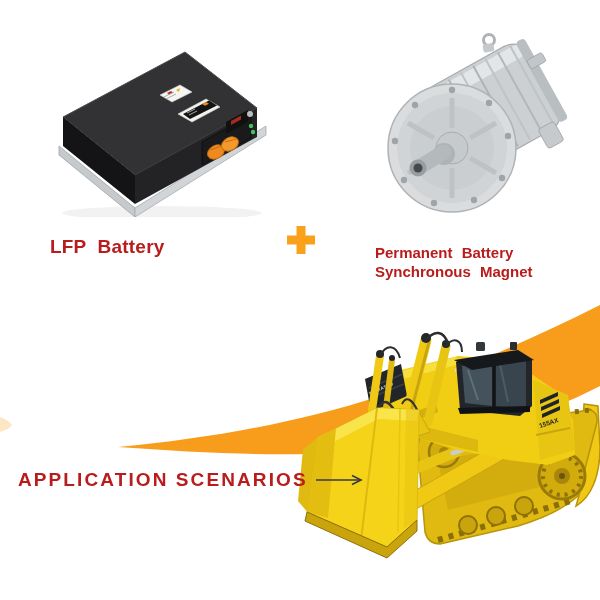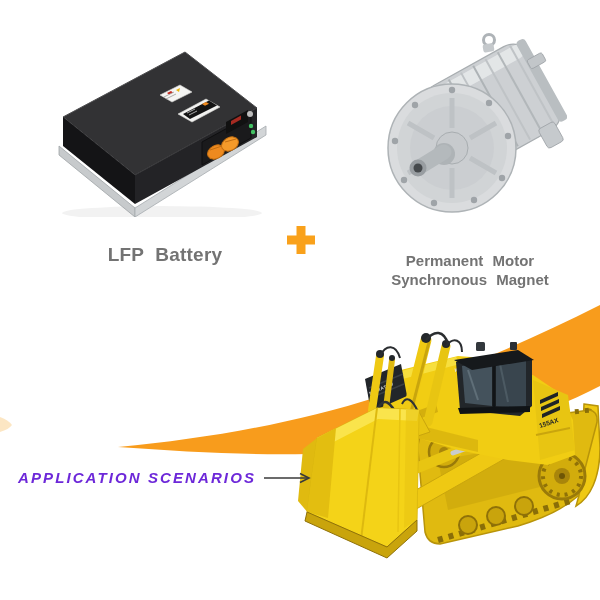--- a/index.html
+++ b/index.html
@@ -3,29 +3,29 @@
 <meta charset="utf-8">
 <style>
   html,body{margin:0;padding:0;background:#ffffff;}
   #stage{
     position:relative;width:600px;height:600px;overflow:hidden;background:#ffffff;
     font-family:"Liberation Sans", sans-serif;
   }
   .abs{position:absolute;}
   .fig{z-index:2;}
   .caption{
-    position:absolute;z-index:2;font-weight:700;color:#737373;text-align:center;margin-top:8px;
+    position:absolute;z-index:2;font-weight:700;color:#b91c1c;
   }
   .caption-battery{left:50px;top:236px;width:230px;font-size:19px;word-spacing:6px;letter-spacing:.2px;}
   .caption-motor{left:375px;top:243px;width:190px;font-size:15px;line-height:19px;word-spacing:5px;}
   .app-row{
     position:absolute;left:18px;top:469px;z-index:3;display:flex;align-items:center;gap:8px;
   }
   .app-label{
-    font-weight:700;font-size:15px;letter-spacing:2.1px;color:#6d28d9;white-space:nowrap;font-style:italic;
+    font-weight:700;font-size:19px;letter-spacing:2.1px;color:#b91c1c;white-space:nowrap;
   }
   .visually-hidden{
     position:absolute;width:1px;height:1px;overflow:hidden;clip:rect(0 0 0 0);white-space:nowrap;
   }
   svg{display:block;}
 </style>
 </head>
 <body>
 
 <div id="stage">
@@ -138,21 +138,21 @@
 
     <g>
       <circle cx="72" cy="126" r="11" fill="#AEB3B6"></circle>
       <line x1="72" y1="124" x2="46" y2="140" stroke="#B4B9BC" stroke-width="15" stroke-linecap="round"></line>
       <circle cx="46" cy="140" r="8.5" fill="#989DA1"></circle>
       <circle cx="46" cy="140" r="4.5" fill="#45494C"></circle>
     </g>
   </svg>
 
   <div class="caption caption-motor">
-    <div>Permanent Motor</div>
+    <div>Permanent Battery</div>
     <div>Synchronous Magnet</div>
   </div>
 
   <svg class="abs fig" style="left:278px;top:300px;" width="322" height="270" viewBox="0 0 322 270">
 
     <g>
       <polygon points="288,152 322,146 322,158 290,164" fill="#D9B60F" stroke="#A8850B" stroke-width="1"></polygon>
       <polygon points="284,140 300,136 304,168 288,172" fill="#E6C111" stroke="#B8940A" stroke-width="1"></polygon>
       <path d="M 306 104 L 320 106 L 322 148 C 322 178 312 198 298 206 C 304 188 306 168 304 148 Z" fill="#EFC913" stroke="#B8940A" stroke-width="1.5"></path>
       <circle cx="311" cy="112" r="3.5" fill="#8F7108"></circle>

